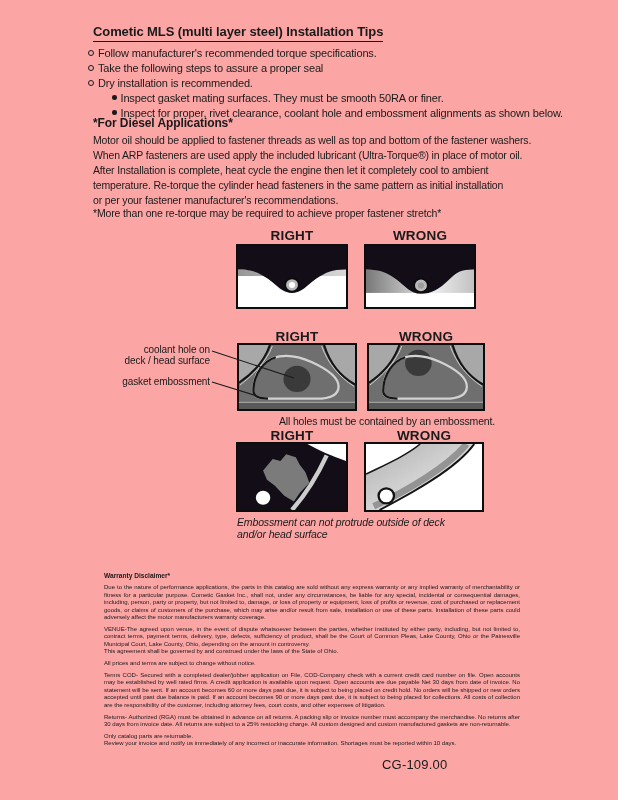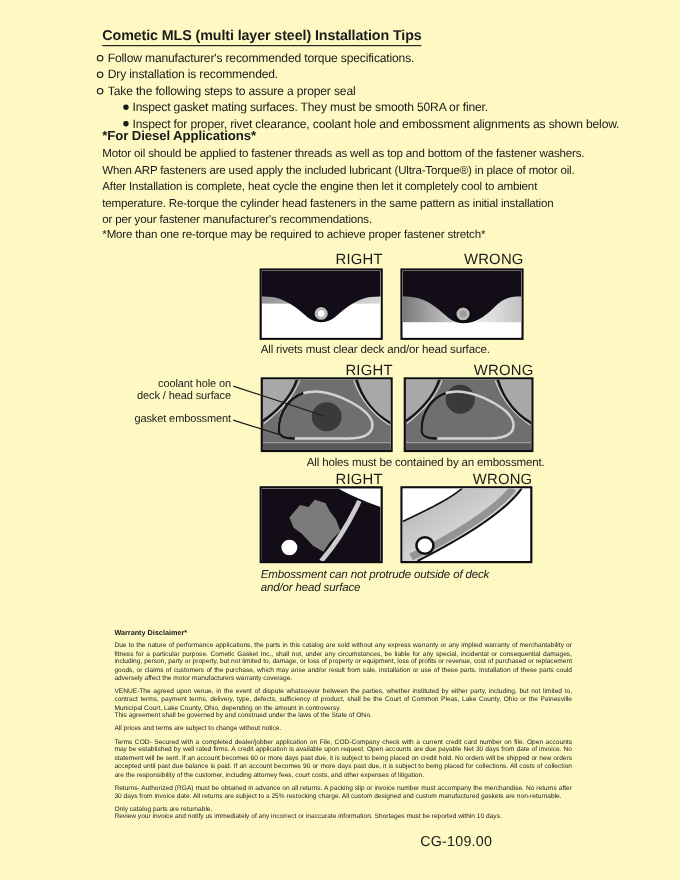--- a/index.html
+++ b/index.html
@@ -1,35 +1,35 @@
 <!DOCTYPE html>
 <html><head>
 <meta charset="utf-8">
 <style>
   html,body{margin:0;padding:0;background:#ffffff;}
   .page{
-    position:relative;width:618px;height:800px;background:#fef9c3;overflow:hidden;
+    position:relative;width:618px;height:800px;background:#fca5a5;overflow:hidden;
     font-family:"Liberation Sans","DejaVu Sans",sans-serif;color:#1a1a1a;
   }
   .abs{position:absolute;}
   .page-title{
     left:93px;top:24px;font-size:13px;font-weight:bold;
     border-bottom:1.6px solid #111;padding-bottom:2px;letter-spacing:-0.1px;
   }
   .bullets{left:88px;top:45px;font-size:11px;letter-spacing:-0.15px;}
   .brow{display:flex;align-items:center;height:15px;white-space:nowrap;}
   .brow.sub{margin-left:24px;}
   .marker-o{width:4px;height:4px;border:1px solid #1a1a1a;border-radius:50%;margin-right:4px;flex:0 0 auto;}
   .marker-f{width:4.5px;height:4.5px;background:#1a1a1a;border-radius:50%;margin-right:4px;flex:0 0 auto;}
   .diesel-heading{left:93px;top:116px;font-size:12px;font-weight:bold;letter-spacing:-0.1px;}
   .para{left:93px;width:465px;font-size:10.5px;line-height:15px;letter-spacing:-0.15px;white-space:pre-line;}
   .p1{top:133px;}
   .p2{top:163px;}
   .pnote{top:206px;}
-  .figlabel{font-size:13.5px;font-weight:400;text-align:right;letter-spacing:0.2px;}
+  .figlabel{font-size:13.5px;font-weight:700;text-align:center;letter-spacing:0.2px;}
   .panel{box-sizing:border-box;border:2.5px solid #0d0d0d;background:#fff;}
   .panel svg{display:block;width:100%;height:100%;}
   .caption{font-size:10.5px;letter-spacing:-0.15px;white-space:pre-line;line-height:12px;}
   .sidelabel{font-size:10px;text-align:right;line-height:11px;white-space:pre-line;letter-spacing:-0.1px;}
   .legal{left:104px;top:572px;width:416px;font-size:6px;line-height:7.4px;text-align:justify;letter-spacing:0;}
   .legal h4{margin:0 0 5px 0;font-size:6.6px;}
   .legal p{margin:0 0 4.5px 0;white-space:pre-line;}
   .pagenum{left:382px;top:757px;font-size:13px;letter-spacing:0.2px;}
   .overlay{left:0;top:0;pointer-events:none;}
 </style>
@@ -40,25 +40,25 @@
 
   <div class="abs page-title">Cometic MLS (multi layer steel) Installation Tips</div>
 
   <div class="abs bullets">
     <div class="brow">
       <span class="marker-o"></span>
       <span>Follow manufacturer's recommended torque specifications.</span>
     </div>
     <div class="brow">
       <span class="marker-o"></span>
-      <span>Dry installation is recommended.</span>
+      <span>Take the following steps to assure a proper seal</span>
     </div>
     <div class="brow">
       <span class="marker-o"></span>
-      <span>Take the following steps to assure a proper seal</span>
+      <span>Dry installation is recommended.</span>
     </div>
     <div class="brow sub">
       <span class="marker-f"></span>
       <span>Inspect gasket mating surfaces.  They must be smooth 50RA or finer.</span>
     </div>
     <div class="brow sub">
       <span class="marker-f"></span>
       <span>Inspect for proper, rivet clearance, coolant hole and embossment alignments as shown below.</span>
     </div>
   </div>
@@ -98,21 +98,20 @@
             <stop offset="1" stop-color="#c2c2c2"></stop>
         </linearGradient>
       </defs>
       <rect x="0" y="0" width="112" height="65" fill="#ffffff"></rect>
       <rect x="0" y="25" width="112" height="25" fill="url(#f1w)"></rect>
       <path d="M0,0 H112 V25 C98,25 94,28 86,36 C76,46 68,51 57,51 C46,51 41,43 32,36 C23,29 16,25 0,25 Z" fill="#120d16"></path>
       <circle cx="57" cy="42" r="7.2" fill="#b9b9b9" stroke="#0c0c0c" stroke-width="2"></circle>
       <circle cx="57" cy="42" r="3.2" fill="#9c9c9c"></circle>
     </svg>
   </div>
-  <div class="abs caption" style="left:237px;top:312px;width:300px;">All rivets must clear deck and/or head surface.</div>
 
   <div class="abs figlabel" style="left:237px;top:329px;width:120px;">RIGHT</div>
   <div class="abs figlabel" style="left:367px;top:329px;width:118px;">WRONG</div>
 
   <div class="abs sidelabel" style="left:100px;top:344px;width:110px;">coolant hole on
 deck / head surface</div>
   <div class="abs sidelabel" style="left:100px;top:376px;width:110px;">gasket embossment</div>
 
   <div class="abs panel" style="left:237px;top:343px;width:120px;height:68px;border-width:2px;">
     <svg viewBox="0 0 120 68" preserveAspectRatio="none">

